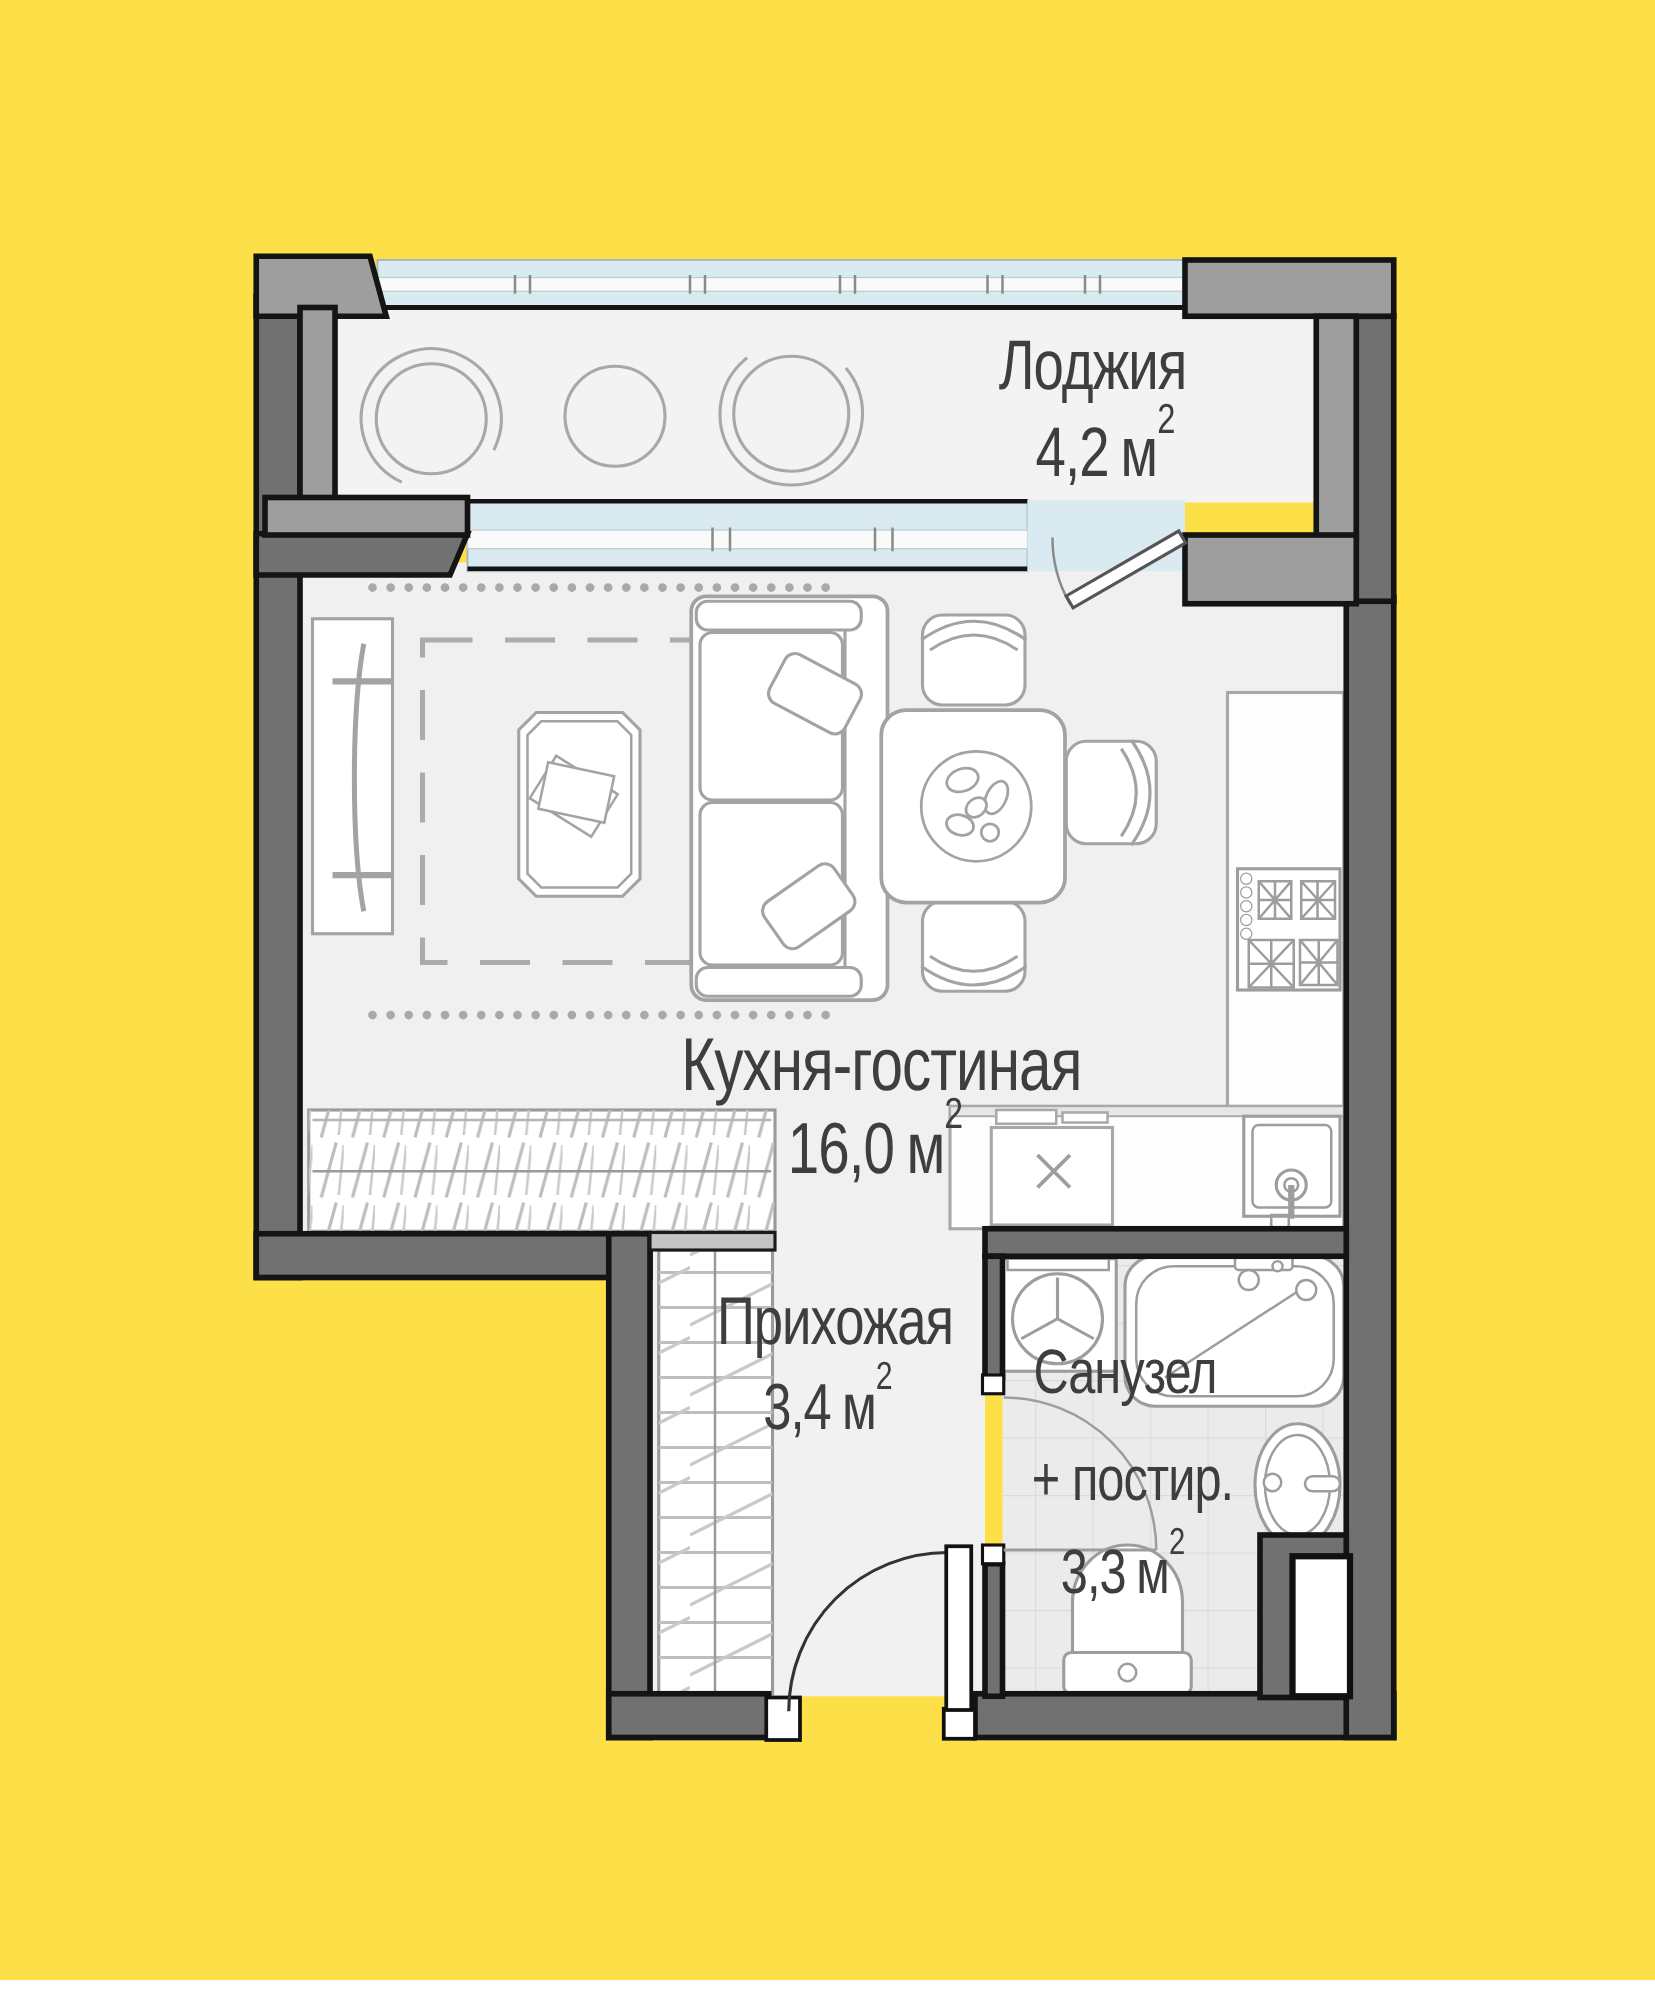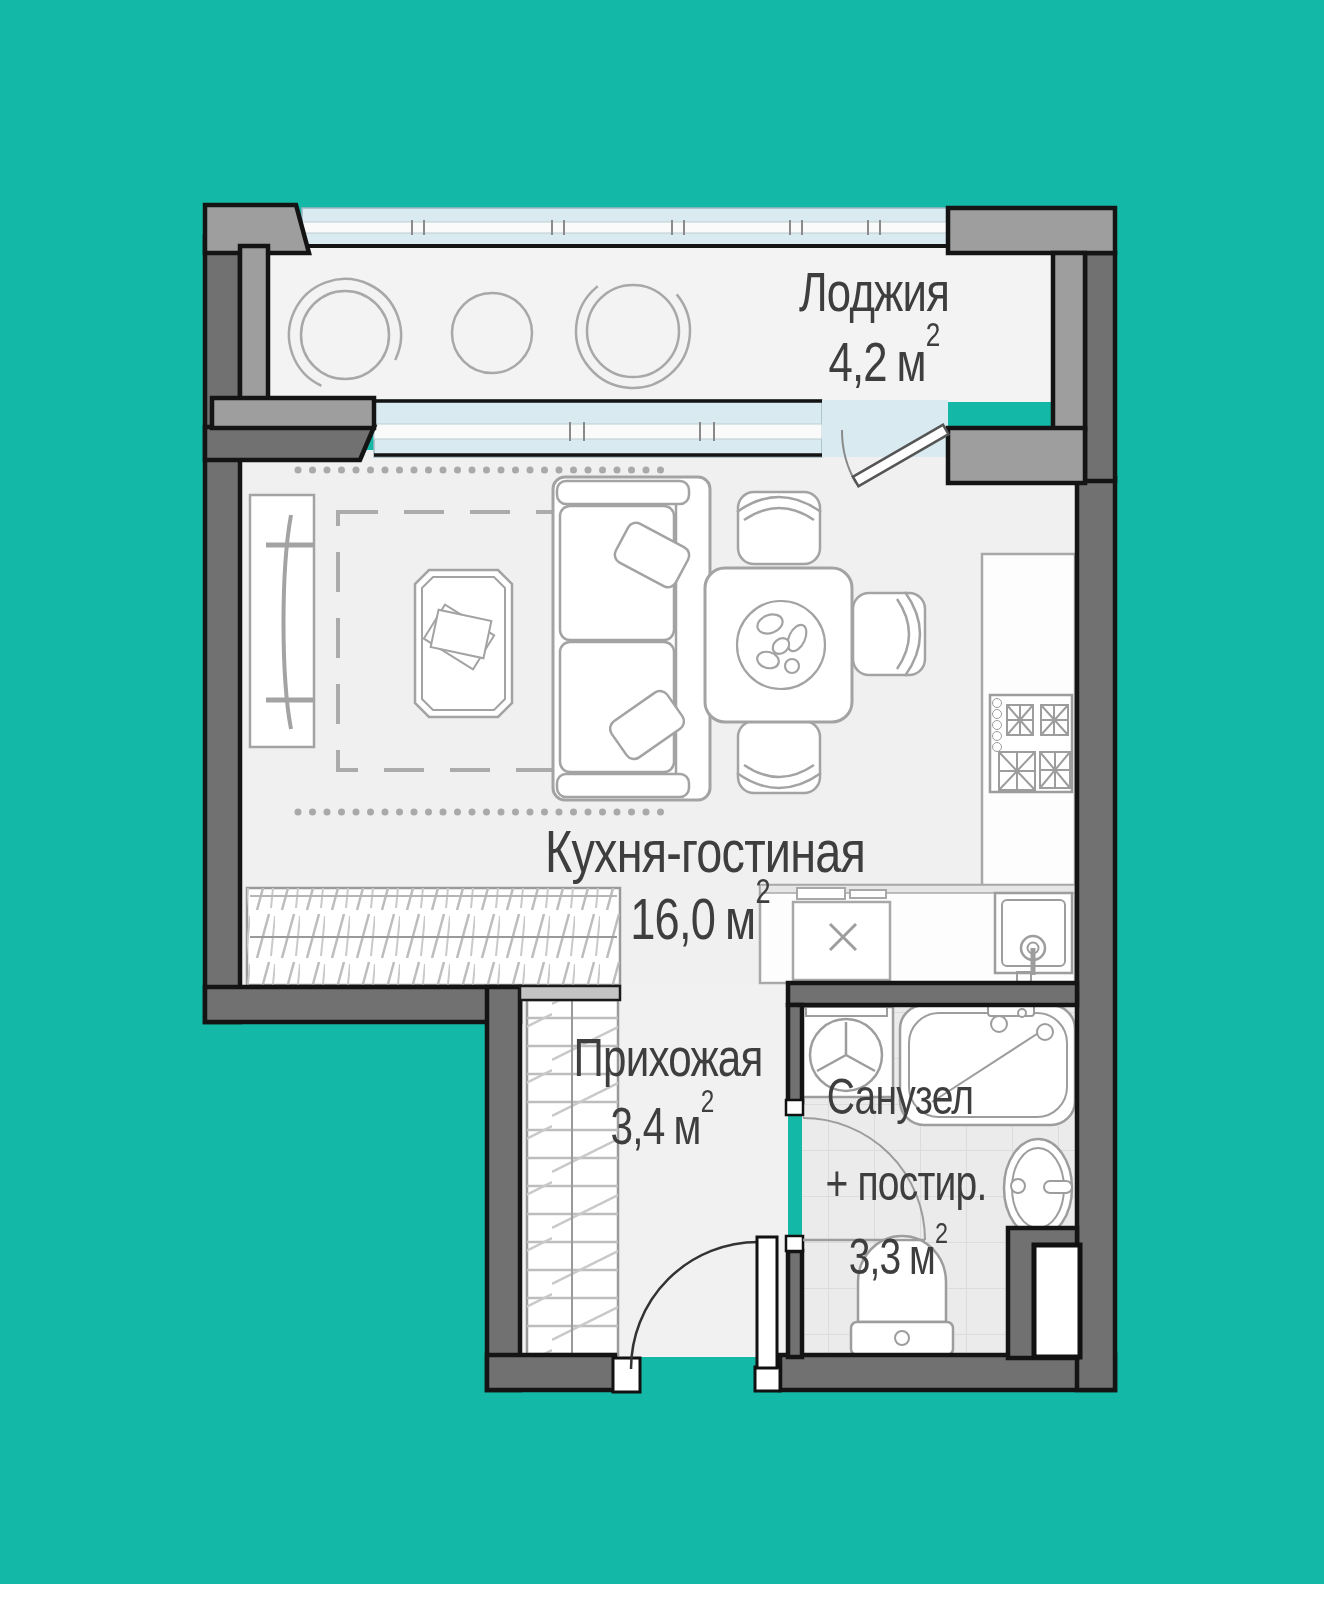--- a/index.html
+++ b/index.html
@@ -1,16 +1,16 @@
 <!DOCTYPE html>
 <html><head>
 <meta charset="utf-8">
 <style>
   html,body{margin:0;padding:0;background:#fff;}
-  .stage{position:relative;width:1324px;height:1584px;background:#14b8a6;overflow:hidden;
+  .stage{position:relative;width:1324px;height:1584px;background:#fde047;overflow:hidden;
          font-family:"Liberation Sans", sans-serif;}
   .stage svg{position:absolute;left:0;top:0;}
   .rlabel{position:absolute;color:#3e3e3e;text-align:center;line-height:1.0;white-space:nowrap;
           transform:scaleX(0.78);letter-spacing:-1px;}
   .rlabel sup{font-size:60%;position:relative;top:-0.45em;line-height:0;}
   .rlabel .unit{margin-left:0.22em;}
 </style>
 </head>
 <body>
 

